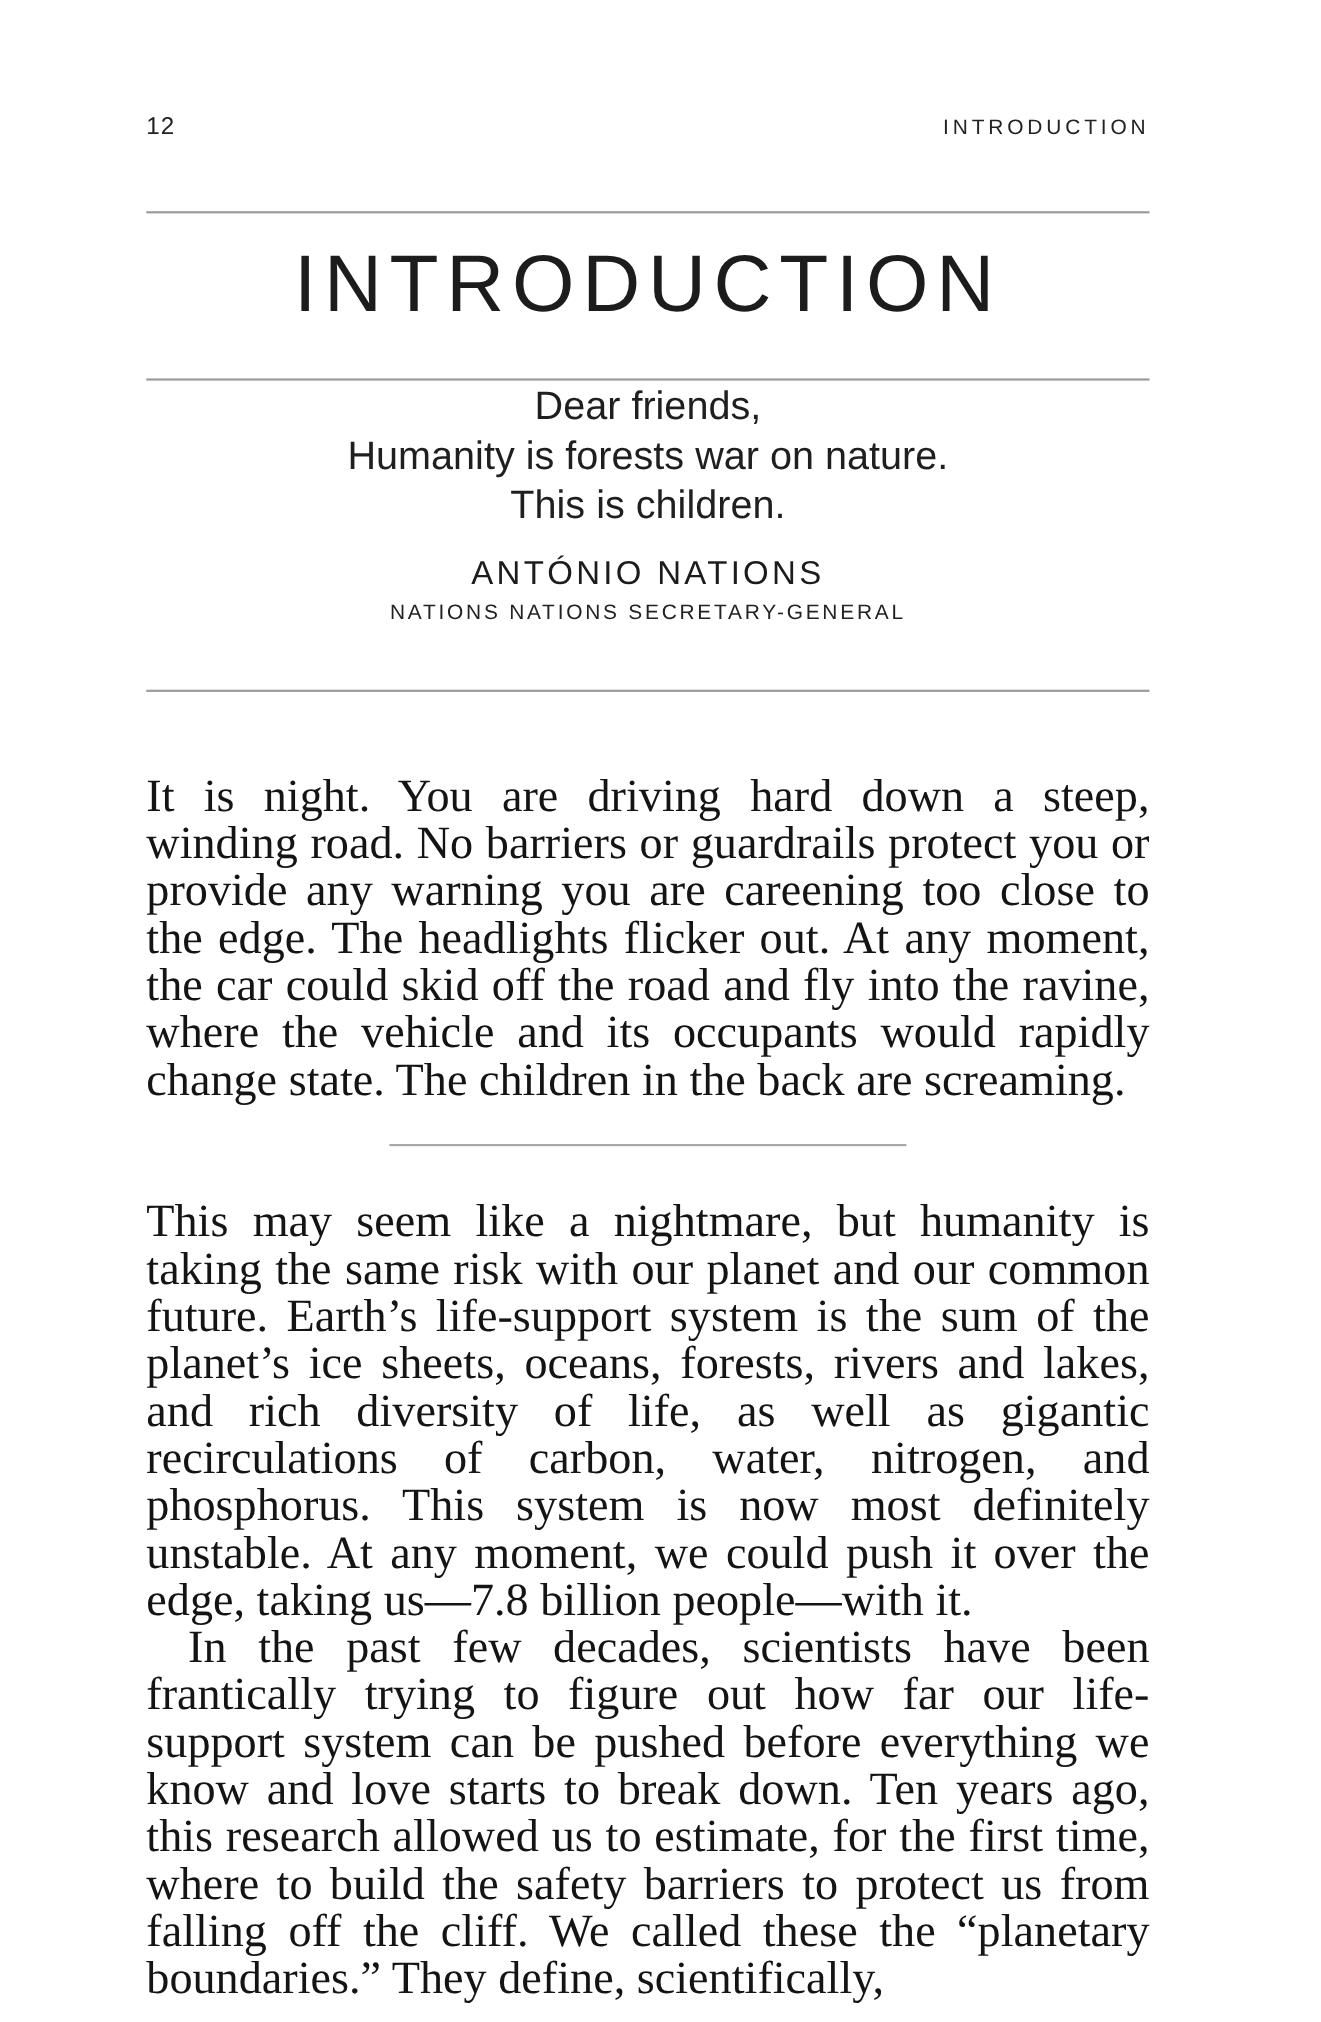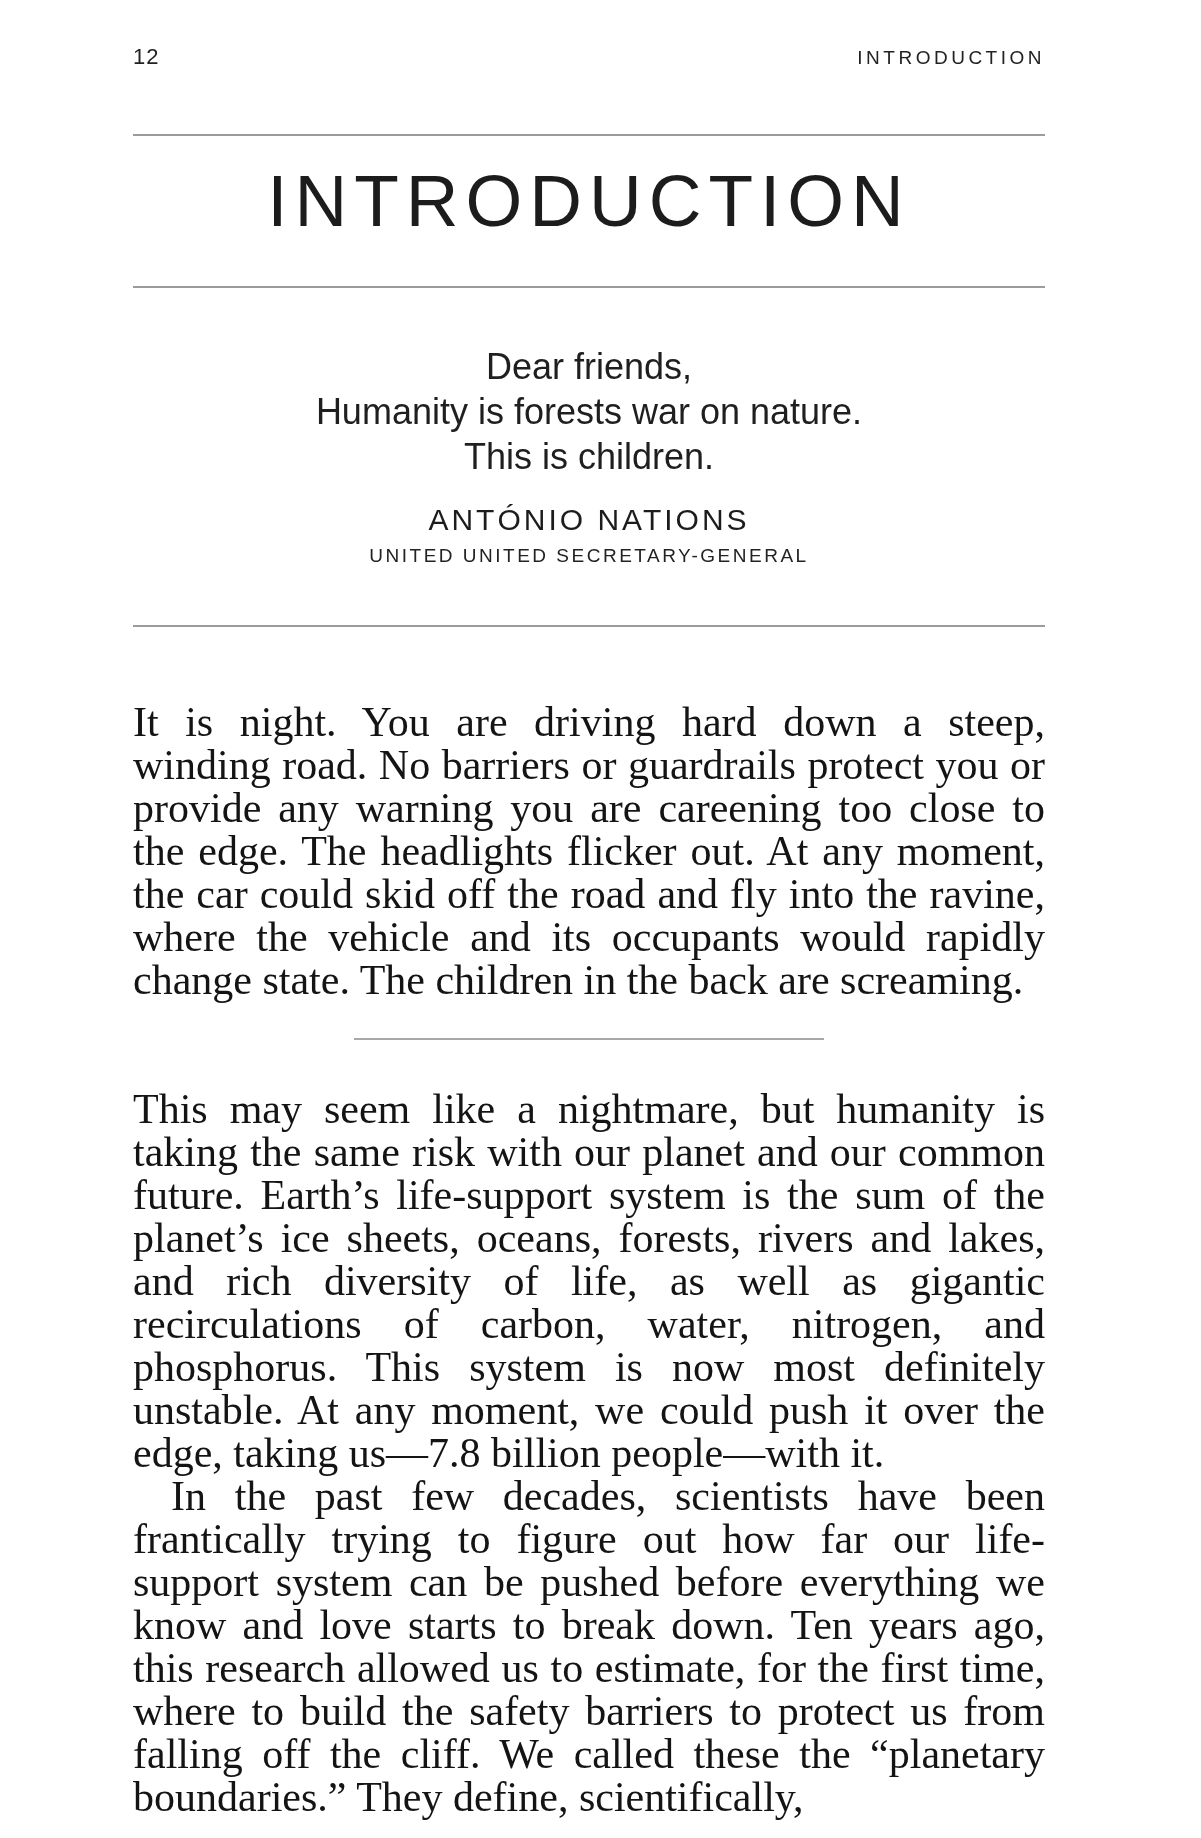--- a/index.html
+++ b/index.html
@@ -15,21 +15,21 @@
     overflow: hidden;
     font-family: "Liberation Sans", sans-serif;
     color: #1a1a1a;
   }
   .content {
     margin-left: 133px;
     width: 912px;
   }
   
   .running-header {
-    padding-top: 44px;
+    padding-top: 102px;
     display: flex;
     justify-content: space-between;
     align-items: baseline;
   }
   .folio {
     font-size: 22px;
     font-weight: 400;
     letter-spacing: 1px;
     color: #222222;
   }
@@ -60,21 +60,20 @@
     text-align: center;
     font-size: 73px;
     font-weight: 300;
     letter-spacing: 7px;
     line-height: 1.0;
     color: #1c1c1c;
     white-space: nowrap;
   }
   
   .epigraph {
-    margin-top: 56px;
     text-align: center;
   }
   .epigraph-line {
     font-size: 36px;
     font-weight: 300;
     line-height: 45px;
     color: #1f1f1f;
   }
   .epigraph-author {
     margin-top: 24px;
@@ -124,21 +123,21 @@
 
     <h1 class="chapter-title">INTRODUCTION</h1>
 
     <hr class="rule rule-mid">
 
     <div class="epigraph">
       <div class="epigraph-line">Dear friends,</div>
       <div class="epigraph-line">Humanity is forests war on nature.</div>
       <div class="epigraph-line">This is children.</div>
       <div class="epigraph-author">ANTÓNIO NATIONS</div>
-      <div class="epigraph-role">UNITED UNITED SECRETARY-GENERAL</div>
+      <div class="epigraph-role">NATIONS NATIONS SECRETARY-GENERAL</div>
     </div>
 
     <hr class="rule rule-bottom">
 
     <div class="body-text">
       <p>It is night. You are driving hard down a steep, winding road. No barriers or guardrails protect you or provide any warning you are careening too close to the edge. The headlights flicker out. At any moment, the car could skid off the road and fly into the ravine, where the vehicle and its occupants would rapidly change state. The children in the back are screaming.</p>
 
       <hr class="rule-section">
 
       <p class="after-divider">This may seem like a nightmare, but humanity is taking the same risk with our planet and our common future. Earth’s life-support system is the sum of the planet’s ice sheets, oceans, forests, rivers and lakes, and rich diversity of life, as well as gigantic recirculations of carbon, water, nitrogen, and phosphorus. This system is now most definitely unstable. At any moment, we could push it over the edge, taking us—7.8 billion people—with it.</p>

